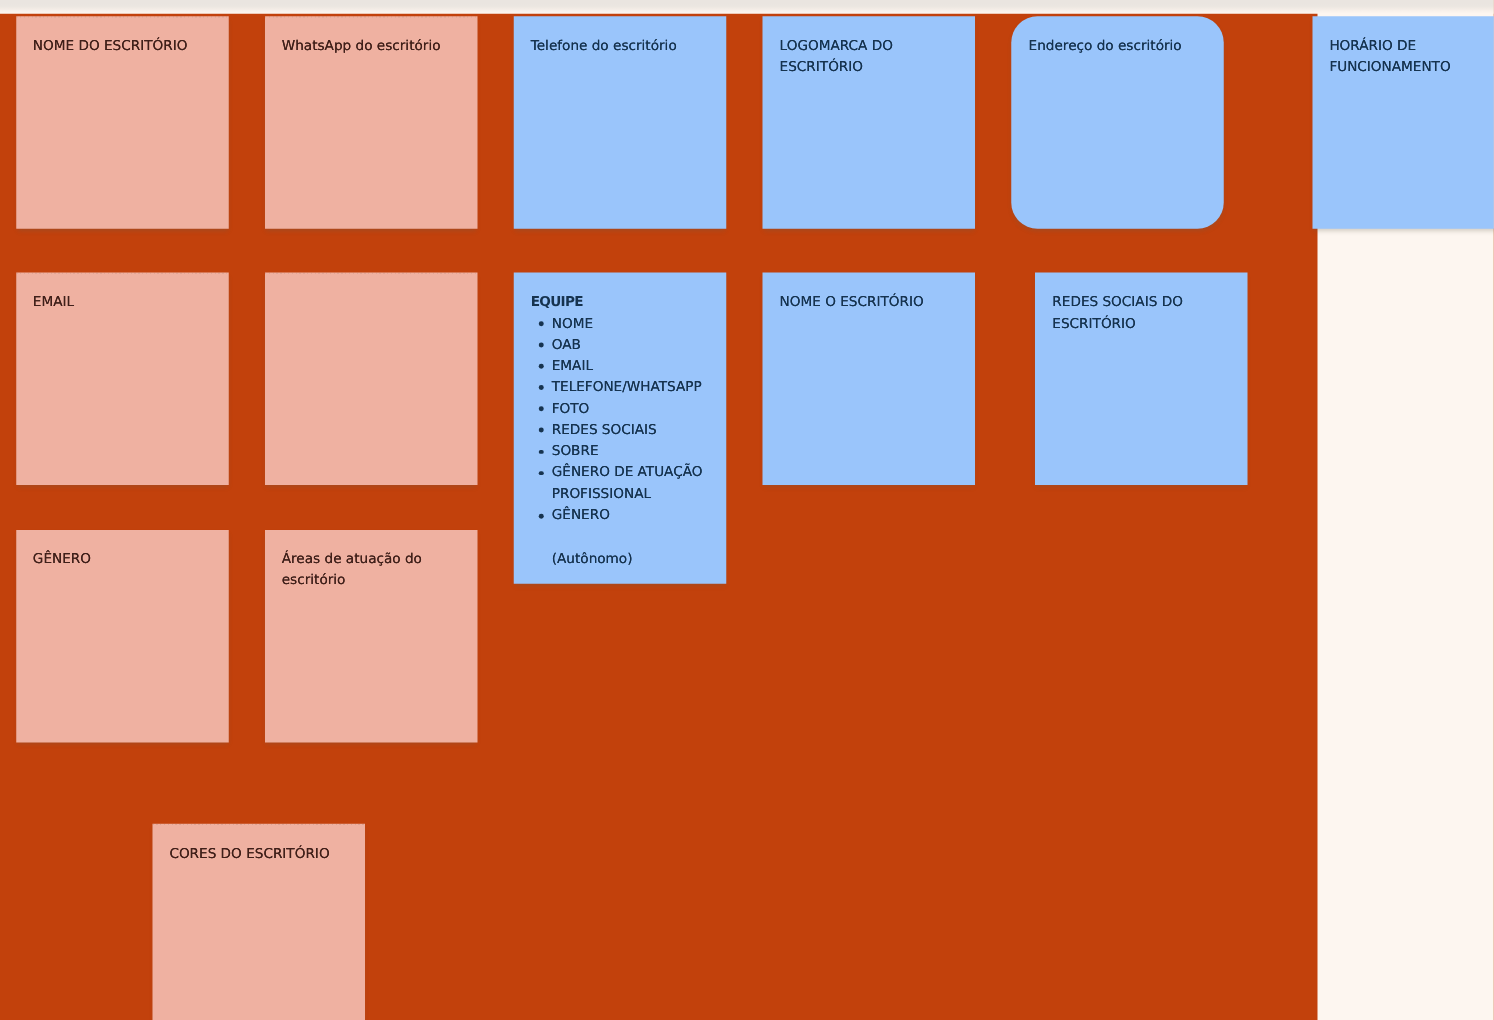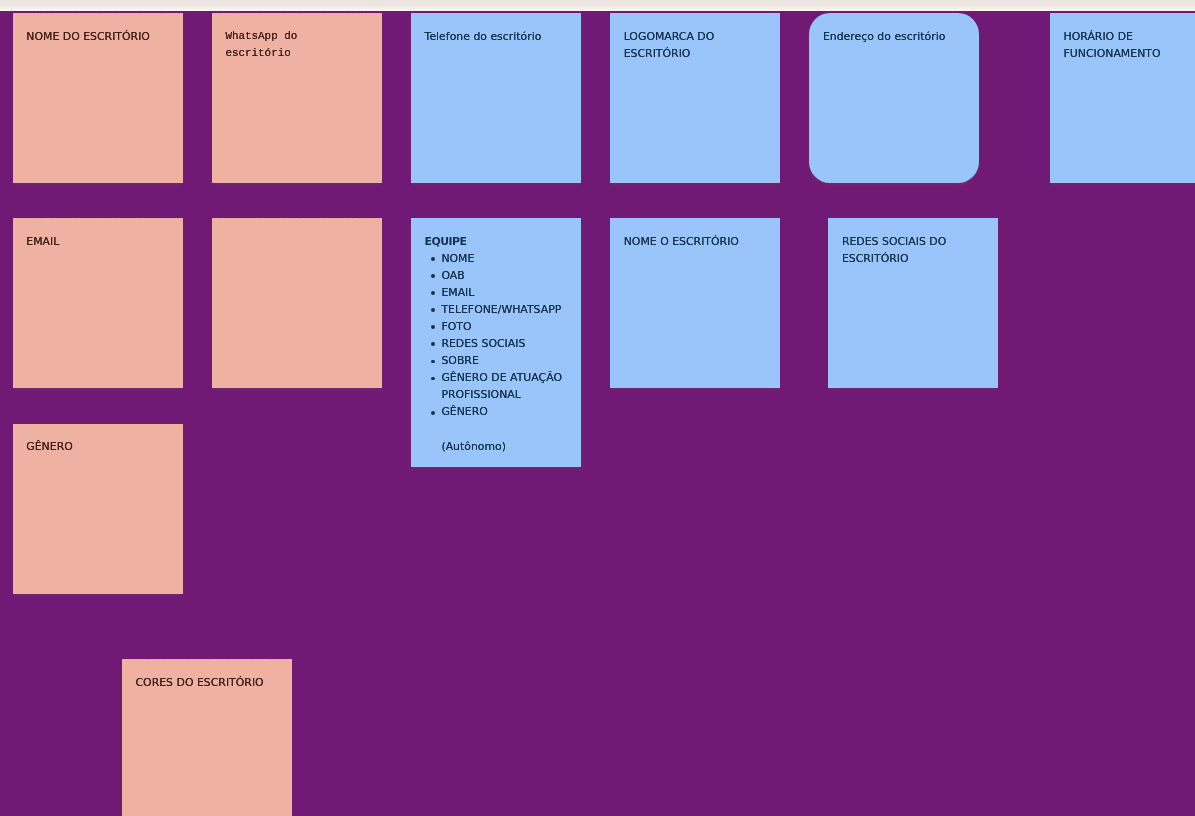--- a/index.html
+++ b/index.html
@@ -1,19 +1,19 @@
 <!DOCTYPE html>
 <html><head>
 <meta charset="utf-8">
 <title>Whiteboard</title>
 <style>
   html,body{margin:0;padding:0;}
   body{width:1195px;height:816px;overflow:hidden;background:#fdf6f0;
        font-family:"DejaVu Sans", sans-serif;}
-  #board{position:relative;width:1195px;height:816px;background:#701a75;}
+  #board{position:relative;width:1054px;height:816px;background:#c2410c;}
   .topbar{position:absolute;left:0;top:0;width:1195px;height:11px;
           background:linear-gradient(180deg,#eae5e0 0%,#eae5e0 28%,#ece7e1 48%,#f3ece6 66%,#f9f2ec 82%,#fdf6f0 100%);}
   .note{position:absolute;box-sizing:border-box;overflow:hidden;
         box-shadow:0 2.5px 3.5px -1px rgba(100,96,80,0.28);}
   .note.pink{background:#efb1a1;color:#40201a;}
   .note.blue{background:#9ac5fb;color:#16334f;}
   .perf{position:absolute;left:0;top:-0.5px;width:100%;height:1.2px;
     background:repeating-linear-gradient(to right,rgba(120,88,76,.16) 0 1.1px,rgba(120,88,76,0) 1.1px 3.05px);}
   .inner{position:absolute;left:13.5px;top:14.6px;width:142.5px;
          font-size:10.9px;line-height:17.05px;
@@ -32,21 +32,21 @@
 <body>
 
 <div id="board">
   <div class="topbar"></div>
   <div class="note pink" style="left:12.8px;top:13.2px;width:170px;height:170px;">
     <div class="perf"></div>
       <div class="inner">
         <p class="txt">NOME DO ESCRITÓRIO</p>
       </div>
   </div>
-  <div class="note pink" style="left:211.9px;top:13.2px;width:170px;height:170px;font-family:Liberation Mono, monospace;">
+  <div class="note pink" style="left:211.9px;top:13.2px;width:170px;height:170px;">
     <div class="perf"></div>
       <div class="inner">
         <p class="txt">WhatsApp do escritório</p>
       </div>
   </div>
   <div class="note blue" style="left:411.1px;top:13.2px;width:170px;height:170px;">
     <div class="inner">
         <p class="txt">Telefone do escritório</p>
       </div>
   </div>
@@ -100,19 +100,25 @@
     <div class="inner">
         <p class="txt">REDES SOCIAIS DO ESCRITÓRIO</p>
       </div>
   </div>
   <div class="note pink" style="left:12.8px;top:423.5px;width:170px;height:170px;">
     <div class="perf"></div>
       <div class="inner">
         <p class="txt">GÊNERO</p>
       </div>
   </div>
+  <div class="note pink" style="left:211.9px;top:423.5px;width:170px;height:170px;">
+    <div class="perf"></div>
+      <div class="inner">
+        <p class="txt">Áreas de atuação do escritório</p>
+      </div>
+  </div>
   <div class="note pink" style="left:122px;top:627.3px;width:170px;height:170.6px;margin-top:32px;">
     <div class="perf"></div>
       <div class="inner">
         <p class="txt">CORES DO ESCRITÓRIO</p>
       </div>
   </div>
 </div>
 
 </body></html>

